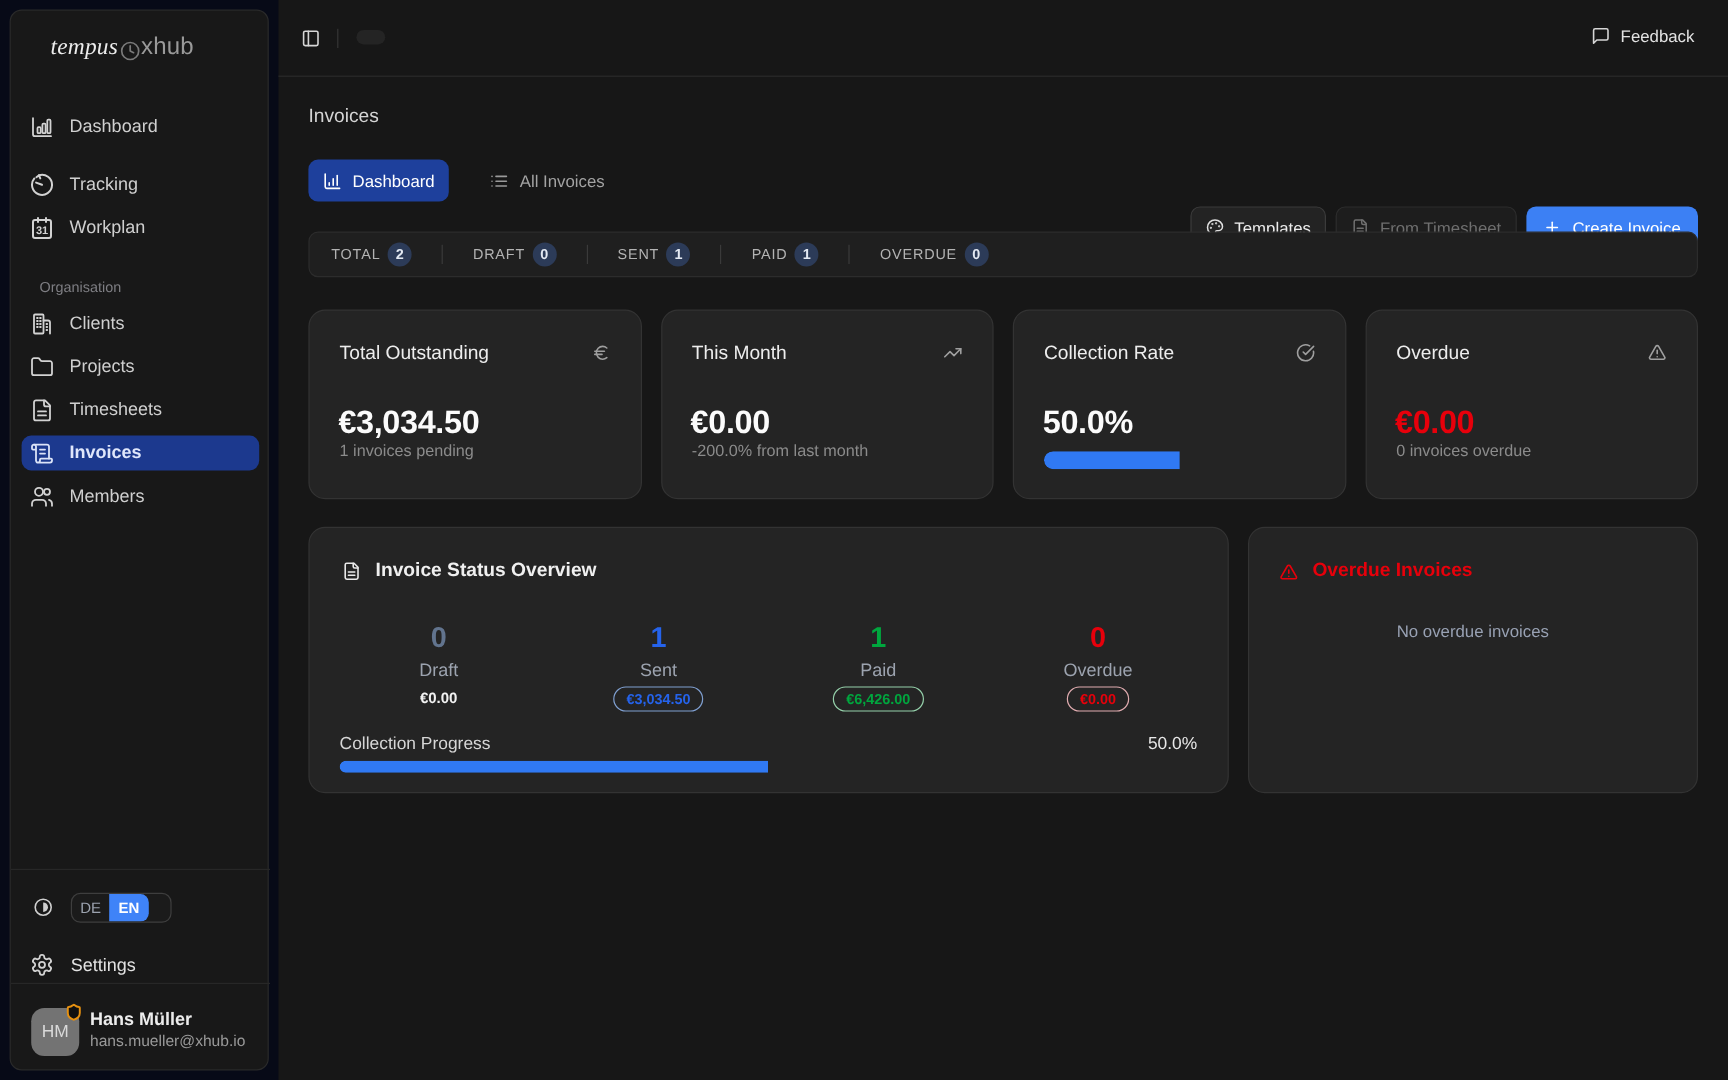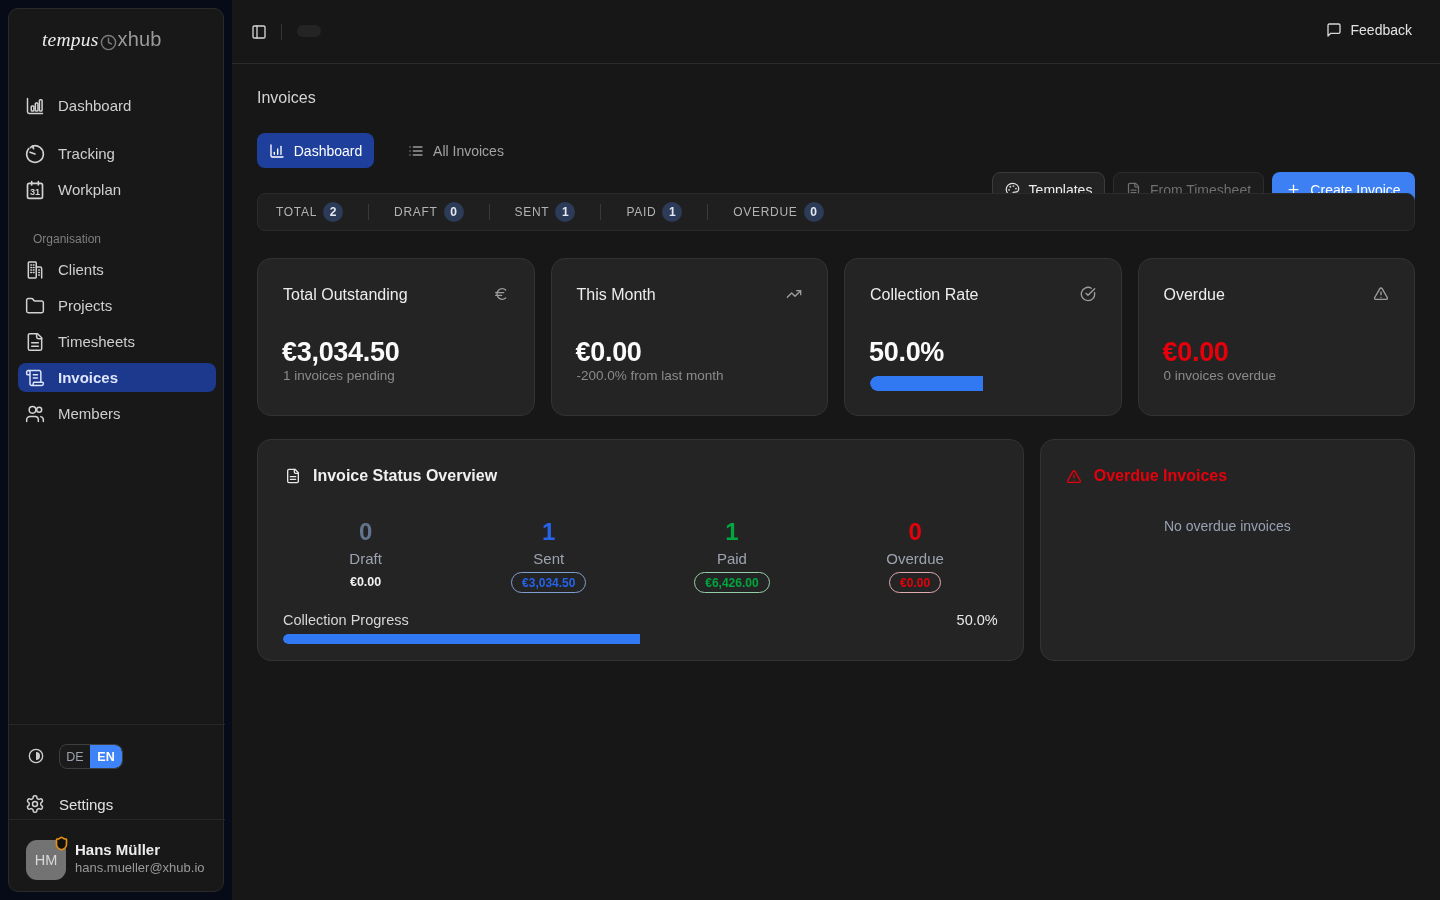--- a/index.html
+++ b/index.html
@@ -20,21 +20,21 @@
 .navitem .nicon { width:20px; height:20px; margin-right:13px; color:#d2d2d2; flex:none; }
 .navitem .nicon svg { width:20px; height:20px; }
 .navitem.active { background:#1c398e; color:#dfe6fb; font-weight:700; }
 .navitem.active .nicon { color:#dbe3f8; }
 .navlabel { position:absolute; left:24px; top:223px; font-size:12px; color:#7e7e83; }
 
 .sdivider { position:absolute; left:0; width:216px; height:1px; background:#272727; }
 
 #themerow { position:absolute; left:0; top:735px; width:216px; height:25px; }
 #themerow .cicon { position:absolute; left:19px; top:4px; color:#cfcfcf; }
-#langtoggle { position:absolute; left:50px; top:0; width:64px; height:25px; border:1px solid #3e3e3e;
+#langtoggle { position:absolute; left:50px; top:0; width:84px; height:25px; border:1px solid #3e3e3e;
   border-radius:8px; display:flex; overflow:hidden; background:#1b1b1b; }
 #langtoggle .de { width:31px; display:flex; align-items:center; justify-content:center; font-size:12.5px; color:#9ca3af; }
 #langtoggle .en { width:33px; display:flex; align-items:center; justify-content:center; font-size:12.5px; color:#fff; font-weight:700; background:#3f83f8; border-radius:0 7px 7px 0; }
 #settingsrow { position:absolute; left:16px; top:785px; display:flex; align-items:center; color:#e2e2e2; font-size:15px; }
 #settingsrow svg { margin-right:14px; color:#d2d2d2; width:20px; height:20px; }
 
 #userblock { position:absolute; left:0; top:812px; width:216px; height:71px; }
 #avatar { position:absolute; left:17px; top:19px; width:40px; height:40px; background:#737373;
   border-radius:11px; display:flex; align-items:center; justify-content:center;
   color:#d9d9d9; font-size:14.5px; }

